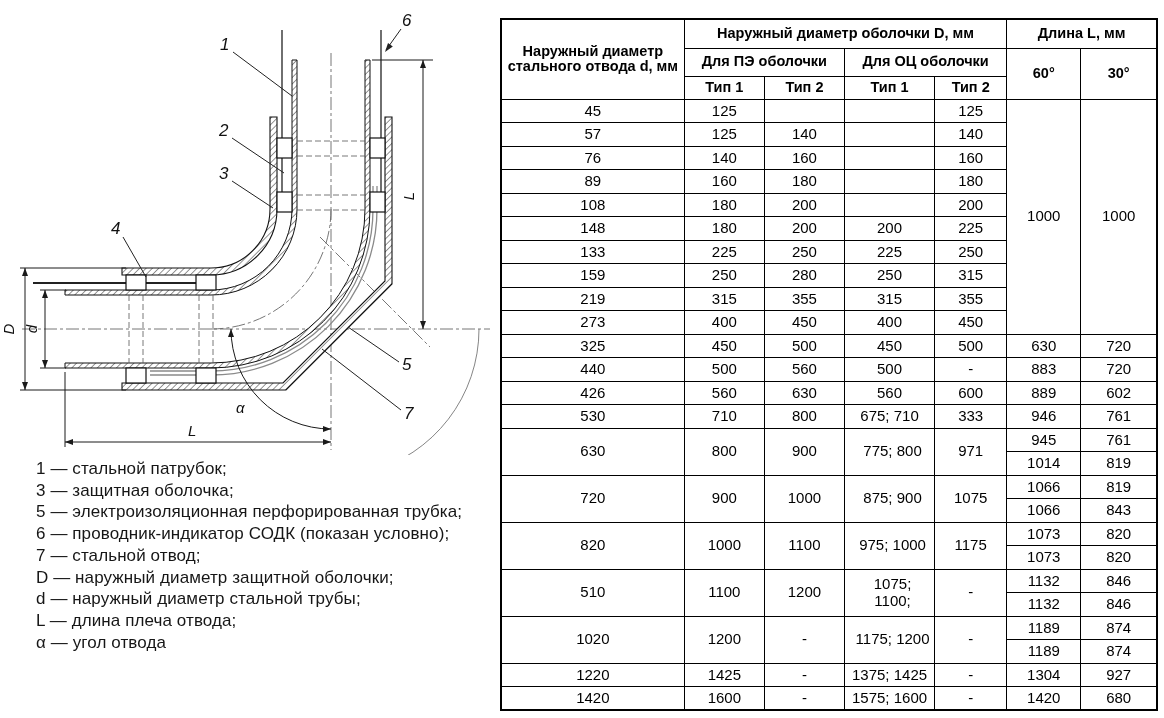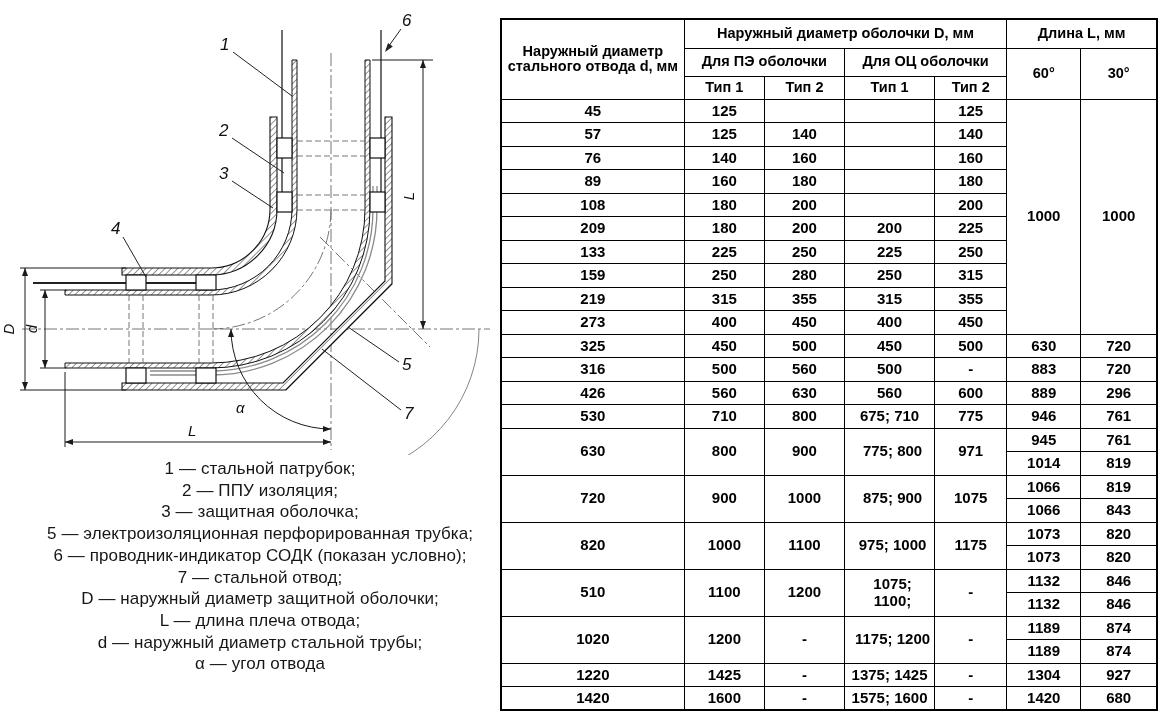--- a/index.html
+++ b/index.html
@@ -3,30 +3,30 @@
 <meta charset="utf-8">
 <style>
   html,body{margin:0;padding:0;background:#fff;}
   #canvas{position:relative;width:1164px;height:718px;background:#fff;overflow:hidden;
           font-family:"Liberation Sans","DejaVu Sans",sans-serif;color:#111;}
   
   #drawing{position:absolute;left:0;top:0;}
   .callout-num{font-style:italic;font-size:17px;fill:#111;}
   .dim-label{font-style:italic;font-size:15px;fill:#111;}
   
-  #legend{position:absolute;left:47px;top:458px;font-size:17px;line-height:21.7px;
-          color:#161616;letter-spacing:0.1px;white-space:nowrap;text-align:center;}
+  #legend{position:absolute;left:36px;top:458px;font-size:17px;line-height:21.7px;
+          color:#161616;letter-spacing:0.1px;white-space:nowrap;}
   
   #table-wrap{position:absolute;left:500px;top:18px;}
   table.dim-table{border-collapse:collapse;table-layout:fixed;width:658px;
                   border:2px solid #000;background:#fff;}
   .dim-table td,.dim-table th{border:1px solid #000;text-align:center;vertical-align:middle;
                   padding:0 2px;font-size:15px;line-height:1.08;overflow:hidden;color:#000;}
   .dim-table th{font-weight:bold;font-size:14.5px;}
-  .dim-table tbody tr{height:23.5px;font-weight:bold;}
+  .dim-table tbody tr{height:23.5px;}
   .dim-table thead tr.h1{height:29px;}
   .dim-table thead tr.h2{height:28px;}
   .dim-table thead tr.h3{height:23px;}
   .dim-table td.pre{white-space:pre-line;padding-left:8px;}
 </style>
 </head>
 <body>
 
 <div id="canvas">
 
@@ -145,28 +145,27 @@
     <text class="callout-num" x="219" y="136">2</text>
     <text class="callout-num" x="219" y="179">3</text>
     <text class="callout-num" x="111" y="234">4</text>
     <text class="callout-num" x="402" y="370">5</text>
     <text class="callout-num" x="402" y="26">6</text>
     <text class="callout-num" x="404" y="419">7</text>
   </svg>
 
   <div id="legend">
       <div>1 — стальной патрубок;</div>
-      <div>2 — ППУ изоляция;</div>
       <div>3 — защитная оболочка;</div>
       <div>5 — электроизоляционная перфорированная трубка;</div>
       <div>6 — проводник-индикатор СОДК (показан условно);</div>
       <div>7 — стальной отвод;</div>
       <div>D — наружный диаметр защитной оболочки;</div>
+      <div>d — наружный диаметр стальной трубы;</div>
       <div>L — длина плеча отвода;</div>
-      <div>d — наружный диаметр стальной трубы;</div>
       <div>α — угол отвода</div>
     </div>
 
   <div id="table-wrap">
     <table class="dim-table">
       <colgroup>
         <col style="width:183px">
           <col style="width:80px">
           <col style="width:80px">
         <col style="width:90px">
@@ -225,21 +224,21 @@
             <td>180</td>
           </tr>
           <tr>
             <td>108</td>
             <td>180</td>
             <td>200</td>
             <td></td>
             <td>200</td>
           </tr>
           <tr>
-            <td>209</td>
+            <td>148</td>
             <td>180</td>
             <td>200</td>
             <td>200</td>
             <td>225</td>
           </tr>
           <tr>
             <td>133</td>
             <td>225</td>
             <td>250</td>
             <td>225</td>
@@ -269,43 +268,43 @@
           <tr>
             <td>325</td>
             <td>450</td>
             <td>500</td>
             <td>450</td>
             <td>500</td>
             <td>630</td>
             <td>720</td>
           </tr>
           <tr>
-            <td>316</td>
+            <td>440</td>
             <td>500</td>
             <td>560</td>
             <td>500</td>
             <td>-</td>
             <td>883</td>
             <td>720</td>
           </tr>
           <tr>
             <td>426</td>
             <td>560</td>
             <td>630</td>
             <td>560</td>
             <td>600</td>
             <td>889</td>
-            <td>296</td>
+            <td>602</td>
           </tr>
           <tr>
             <td>530</td>
             <td>710</td>
             <td>800</td>
             <td>675; 710</td>
-            <td>775</td>
+            <td>333</td>
             <td>946</td>
             <td>761</td>
           </tr>
           <tr>
             <td rowspan="2">630</td>
             <td rowspan="2">800</td>
             <td rowspan="2">900</td>
             <td rowspan="2" class="pre">775; 800</td>
             <td rowspan="2">971</td>
             <td>945</td>

